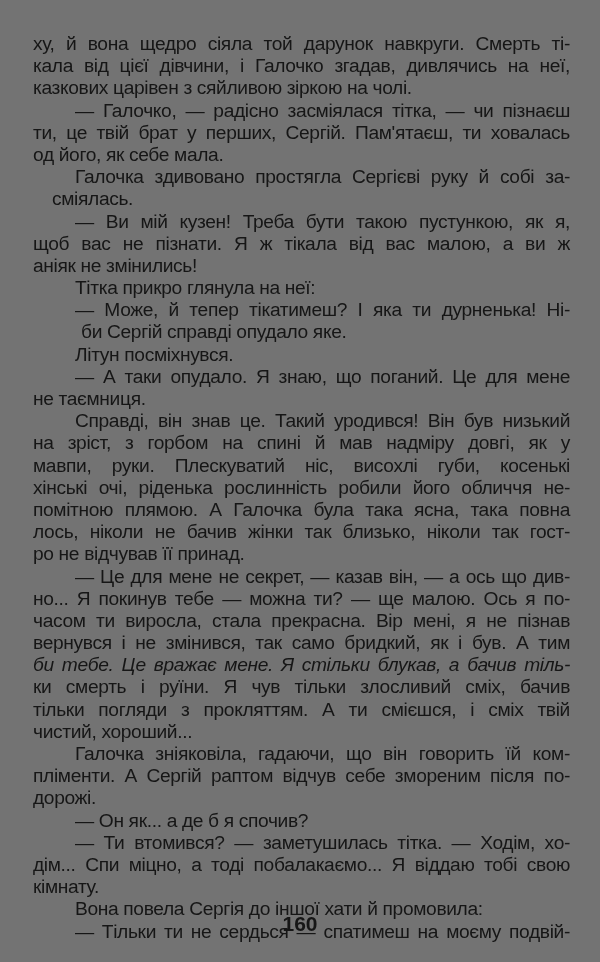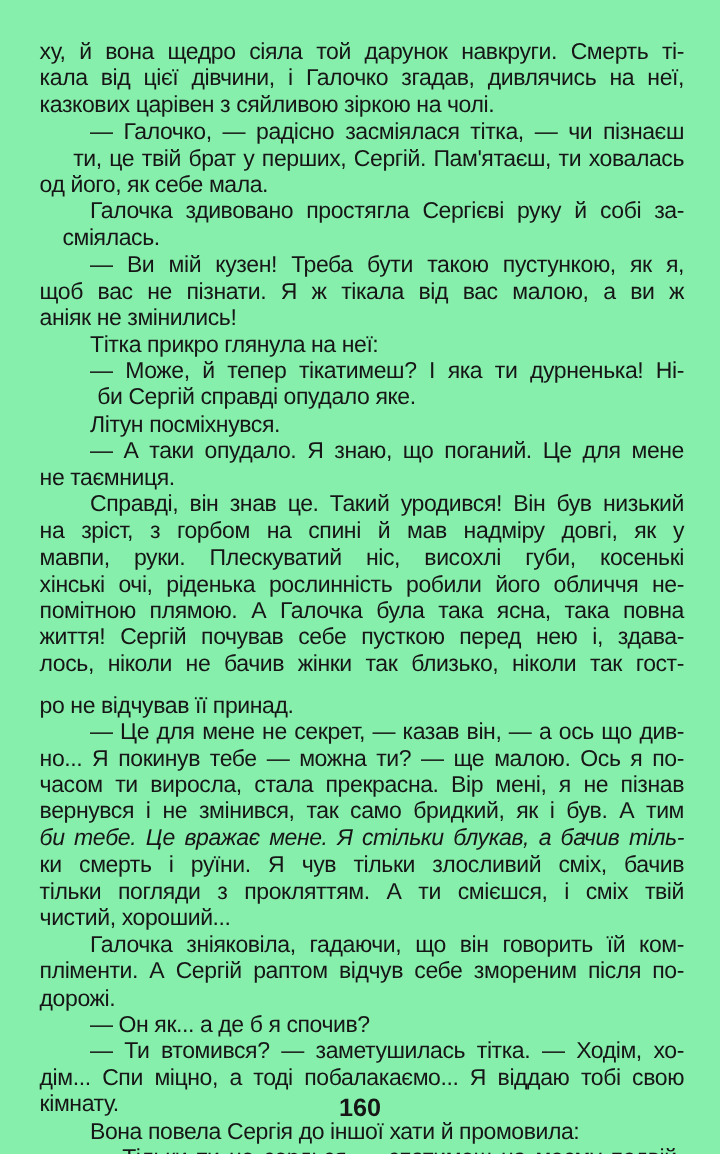--- a/index.html
+++ b/index.html
@@ -1,19 +1,19 @@
 <!DOCTYPE html>
 <html><head>
 <meta charset="utf-8">
 <style>
   html, body { margin: 0; padding: 0; background: #ffffff; }
   body { width: 600px; height: 962px; position: relative; overflow: hidden; }
   .page {
     position: absolute; left: 0; top: 0; width: 600px; height: 962px;
-    background: #86efac;
+    background: #737373;
   }
   .text {
     position: absolute; left: 33px; top: 33px; width: 537px;
     font-family: "Liberation Sans Narrow", "Liberation Sans", sans-serif;
     font-size: 19.2px; line-height: 22.2px; color: #161616;
   }
   .line {
     display: block; height: 22.2px; white-space: nowrap;
     text-align: justify; text-align-last: justify;
     letter-spacing: -0.35px; word-spacing: 0px;
@@ -29,41 +29,40 @@
 </style>
 </head>
 <body>
 
 <div class="page">
   <div class="text" id="text">
       <div class="line" style="white-space: nowrap;">ху, й вона щедро сіяла той дарунок навкруги. Смерть ті-</div>
       <div class="line" style="white-space: nowrap;">кала від цієї дівчини, і Галочко згадав, дивлячись на неї,</div>
       <div class="line last" style="white-space: nowrap;">казкових царівен з сяйливою зіркою на чолі.</div>
       <div class="line indent" style="white-space: nowrap;">— Галочко, — радісно засміялася тітка, — чи пізнаєш</div>
-      <div class="line" style="white-space: nowrap; margin-left: 28px;">ти, це твій брат у перших, Сергій. Пам'ятаєш, ти ховалась</div>
+      <div class="line" style="white-space: nowrap;">ти, це твій брат у перших, Сергій. Пам'ятаєш, ти ховалась</div>
       <div class="line last" style="white-space: nowrap;">од його, як себе мала.</div>
       <div class="line indent" style="white-space: nowrap;">Галочка здивовано простягла Сергієві руку й собі за-</div>
       <div class="line last" style="white-space: nowrap; margin-left: 19px;">сміялась.</div>
       <div class="line indent" style="white-space: nowrap;">— Ви мій кузен! Треба бути такою пустункою, як я,</div>
       <div class="line" style="white-space: nowrap;">щоб вас не пізнати. Я ж тікала від вас малою, а ви ж</div>
       <div class="line last" style="white-space: nowrap;">аніяк не змінились!</div>
       <div class="line indent last" style="white-space: nowrap;">Тітка прикро глянула на неї:</div>
       <div class="line indent" style="white-space: nowrap;">— Може, й тепер тікатимеш? І яка ти дурненька! Ні-</div>
       <div class="line last" style="white-space: nowrap; margin-left: 48px;">би Сергій справді опудало яке.</div>
       <div class="line indent last" style="white-space: nowrap;">Літун посміхнувся.</div>
       <div class="line indent" style="white-space: nowrap;">— А таки опудало. Я знаю, що поганий. Це для мене</div>
       <div class="line last" style="white-space: nowrap;">не таємниця.</div>
       <div class="line indent" style="white-space: nowrap;">Справді, він знав це. Такий уродився! Він був низький</div>
       <div class="line" style="white-space: nowrap;">на зріст, з горбом на спині й мав надміру довгі, як у</div>
       <div class="line" style="white-space: nowrap;">мавпи, руки. Плескуватий ніс, висохлі губи, косенькі</div>
       <div class="line" style="white-space: nowrap;">хінські очі, ріденька рослинність робили його обличчя не-</div>
       <div class="line" style="white-space: nowrap;">помітною плямою. А Галочка була така ясна, така повна</div>
-      <div class="line" style="white-space: nowrap;">життя! Сергій почував себе пусткою перед нею і, здава-</div>
       <div class="line" style="white-space: nowrap;">лось, ніколи не бачив жінки так близько, ніколи так гост-</div>
-      <div class="line last" style="white-space: nowrap; margin-top: 12px;">ро не відчував її принад.</div>
+      <div class="line last" style="white-space: nowrap;">ро не відчував її принад.</div>
       <div class="line indent" style="white-space: nowrap;">— Це для мене не секрет, — казав він, — а ось що див-</div>
       <div class="line" style="white-space: nowrap;">но... Я покинув тебе — можна ти? — ще малою. Ось я по-</div>
       <div class="line" style="white-space: nowrap;">часом ти виросла, стала прекрасна. Вір мені, я не пізнав</div>
       <div class="line" style="white-space: nowrap;">вернувся і не змінився, так само бридкий, як і був. А тим</div>
       <div class="line" style="white-space: nowrap; font-style: italic;">би тебе. Це вражає мене. Я стільки блукав, а бачив тіль-</div>
       <div class="line" style="white-space: nowrap;">ки смерть і руїни. Я чув тільки злосливий сміх, бачив</div>
       <div class="line" style="white-space: nowrap;">тільки погляди з прокляттям. А ти смієшся, і сміх твій</div>
       <div class="line last" style="white-space: nowrap;">чистий, хороший...</div>
       <div class="line indent" style="white-space: nowrap;">Галочка зніяковіла, гадаючи, що він говорить їй ком-</div>
       <div class="line" style="white-space: nowrap;">пліменти. А Сергій раптом відчув себе змореним після по-</div>

